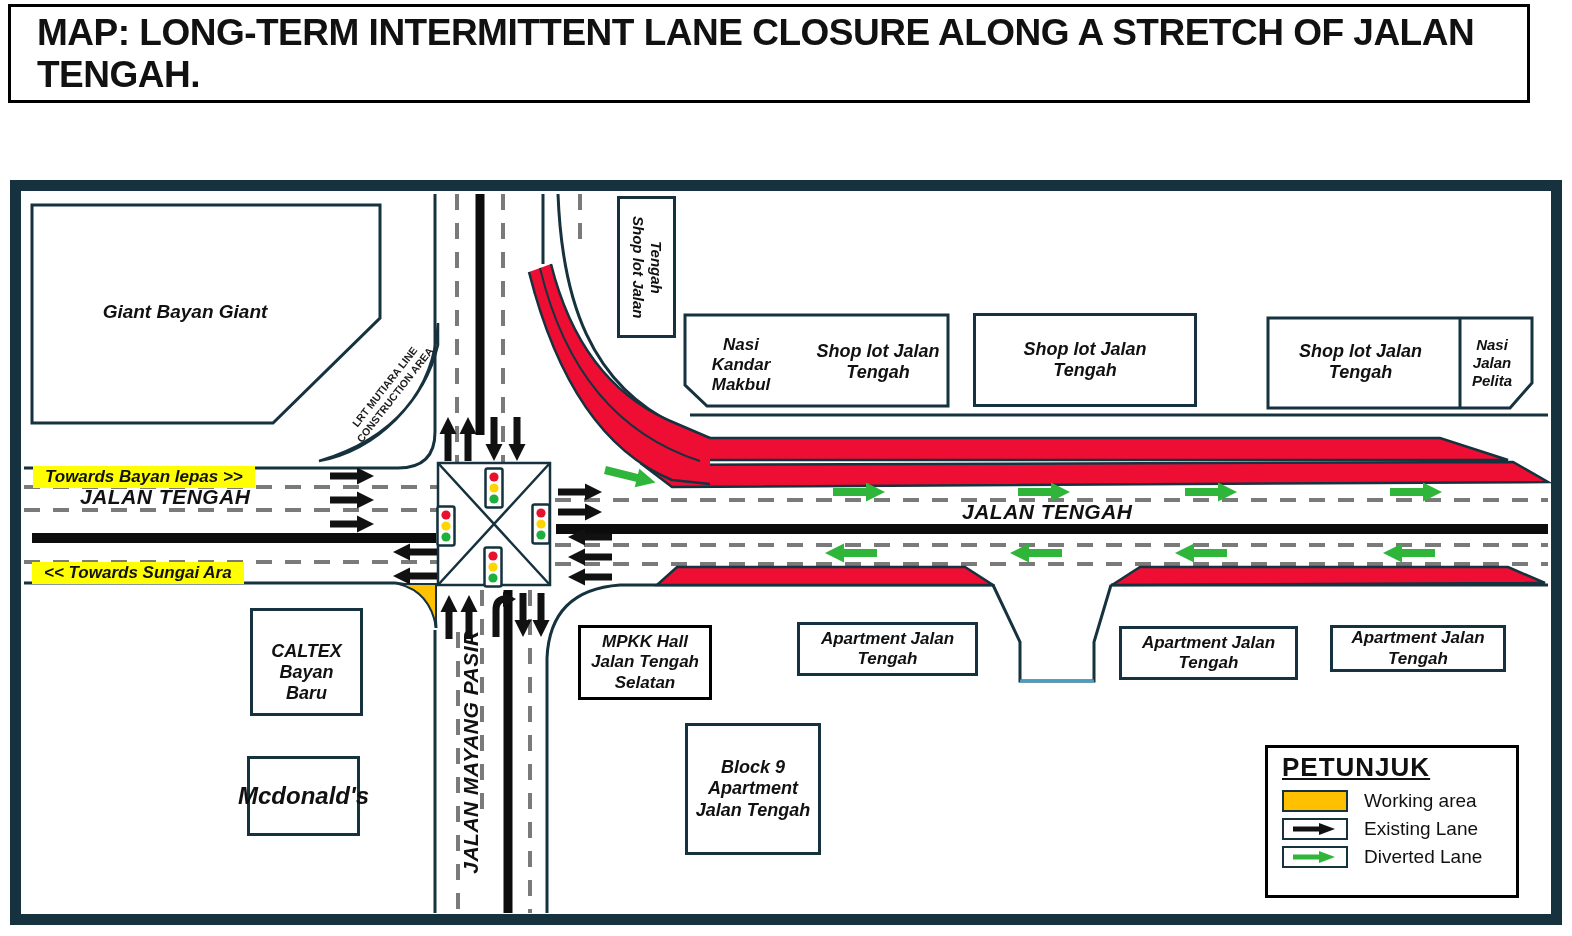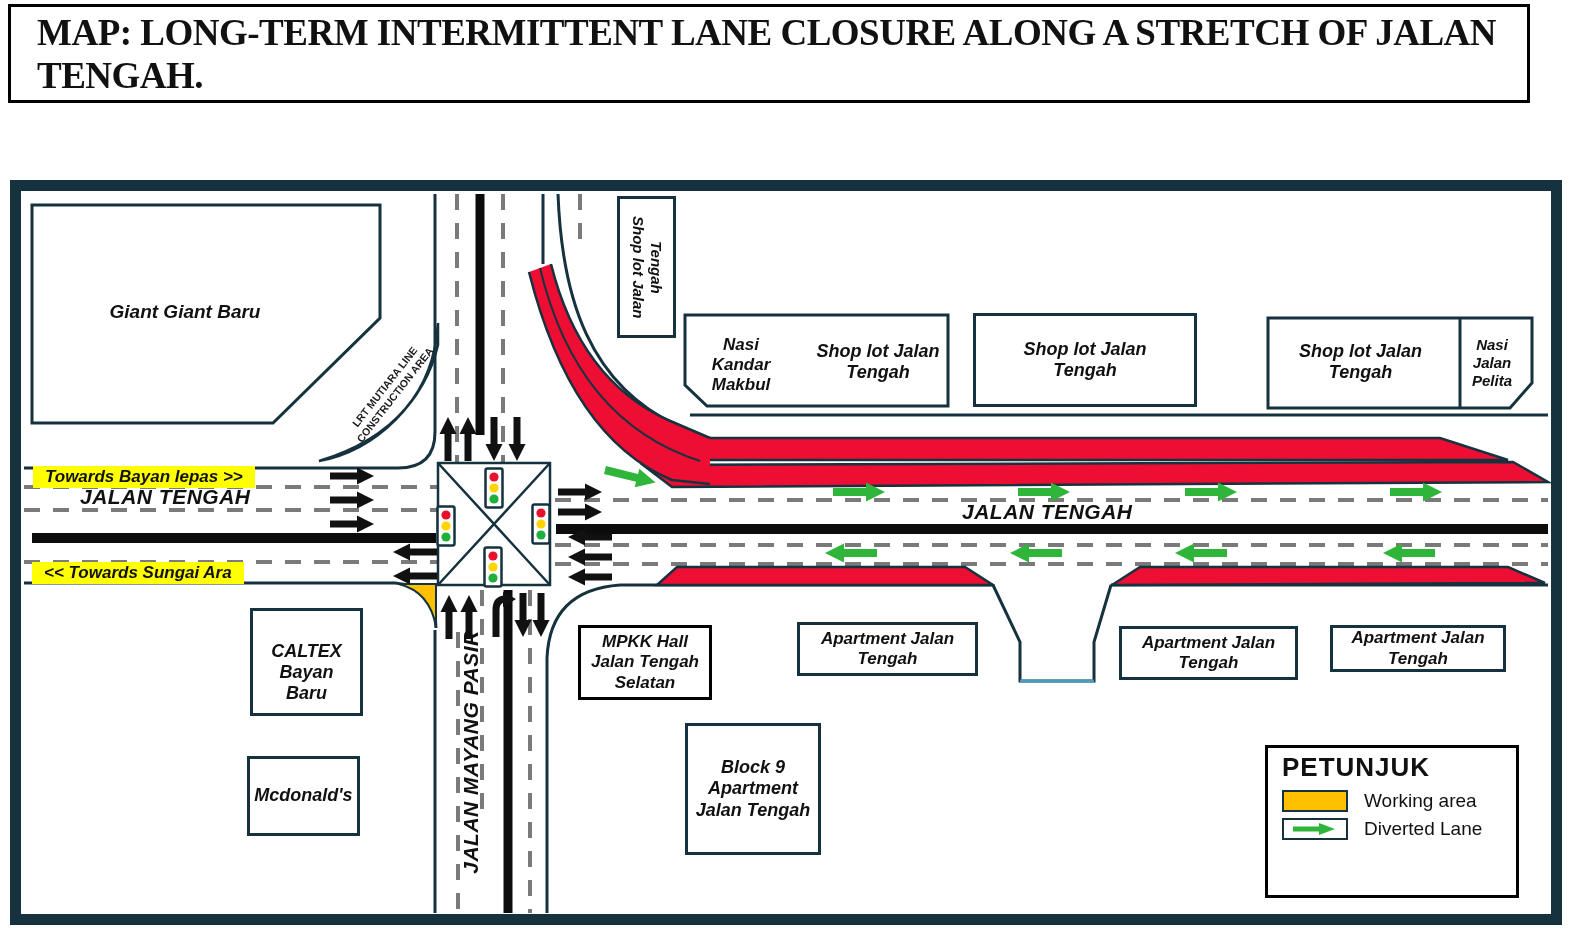--- a/index.html
+++ b/index.html
@@ -1,42 +1,42 @@
 <!DOCTYPE html>
 <html><head>
 <meta charset="utf-8">
 <style>
   html,body{margin:0;padding:0;background:#fff;}
   #stage{position:relative;width:1572px;height:936px;background:#fff;overflow:hidden;
          font-family:"Liberation Sans",sans-serif;color:#111;}
   .abs{position:absolute;box-sizing:border-box;}
   
   #title-bar{left:8px;top:4px;width:1522px;height:99px;border:3px solid #000;background:#fff;
-             display:flex;align-items:center;padding-left:26px;font-family:Liberation Serif, serif;}
+             display:flex;align-items:center;padding-left:26px;}
   #title-bar span{font-size:37px;font-weight:bold;letter-spacing:-.5px;}
   
   .box{border:3px solid #15323e;background:#fff;display:flex;align-items:center;justify-content:center;
        text-align:center;font-weight:bold;font-style:italic;font-size:17px;line-height:1.18;}
   .noborder{background:transparent;border:none;display:flex;align-items:center;justify-content:center;
             text-align:center;font-weight:bold;font-style:italic;line-height:1.18;}
   
   .hl{background:#ffff00;font-weight:bold;font-style:italic;font-size:17px;padding:1px 12px;white-space:nowrap;}
   .roadname{font-weight:bold;font-style:italic;font-size:21px;white-space:nowrap;letter-spacing:.5px;}
   #mayang{width:230px;height:28px;transform:rotate(-90deg);transform-origin:center;
           display:flex;align-items:center;justify-content:center;font-size:21px;font-weight:bold;
           font-style:italic;letter-spacing:.5px;white-space:nowrap;}
   #vshop-text{left:50%;top:50%;transform:translate(-50%,-50%);writing-mode:vertical-lr;
               text-orientation:mixed;height:128px;width:46px;display:flex;align-items:center;justify-content:center;
               font-size:15px;font-weight:bold;font-style:italic;text-align:center;line-height:1.25;}
   #lrt-label{width:124px;height:62px;transform:rotate(-52deg);display:flex;align-items:center;justify-content:center;
              text-align:center;font-size:10.5px;font-weight:bold;line-height:1.2;color:#1b1b1b;}
   
   #legend{left:1265px;top:745px;width:254px;height:153px;border:3px solid #000;background:#fff;
           padding:4px 12px 0 14px;}
-  #legend-title{font-size:26px;font-weight:bold;letter-spacing:1px;margin:0 0 4px 0;}
+  #legend-title{font-size:26px;font-weight:bold;text-decoration:underline;letter-spacing:1px;margin:0 0 4px 0;}
   .lg-row{display:flex;align-items:center;height:28px;}
   .lg-swatch{width:62px;height:18px;border:2px solid #15323e;margin-right:16px;flex:0 0 auto;
              display:flex;align-items:center;justify-content:center;}
   .sw-red{background:#ef0e33;}
   .sw-org{background:#ffc000;}
   .sw-wht{background:#fff;}
   .lg-label{font-size:19px;}
 </style>
 </head>
 <body>
@@ -184,21 +184,21 @@
   <div class="abs hl" style="left:32px;top:562px;"><span>&lt;&lt; Towards Sungai Ara</span></div>
   <div class="abs roadname" style="left:962px;top:500px;"><span>JALAN TENGAH</span></div>
   <div class="abs" id="mayang" style="left:356px;top:738px;">
       <span>JALAN MAYANG PASIR</span>
     </div>
   <div class="abs" id="lrt-label" style="left:328px;top:360px;">
       <span>LRT MUTIARA LINE CONSTRUCTION AREA</span>
     </div>
 
   <div class="abs noborder" style="left:100px;top:296px;width:170px;height:32px;font-size:19px;">
-      <span>Giant Giant Baru</span>
+      <span>Giant Bayan Giant</span>
     </div>
 
   <div class="abs box" style="left:617px;top:196px;width:59px;height:142px;">
     <div class="abs" id="vshop-text">
         <span>Shop lot Jalan Tengah</span>
       </div>
   </div>
 
   <div class="abs noborder" style="left:700px;top:328px;width:82px;height:74px;font-size:17px;font-style:italic;">
       <span>Nasi Kandar Makbul</span>
@@ -214,21 +214,21 @@
   <div class="abs noborder" style="left:1278px;top:334px;width:165px;height:56px;font-size:18px;">
       <span style="width:150px;">Shop lot Jalan Tengah</span>
     </div>
   <div class="abs noborder" style="left:1460px;top:328px;width:64px;height:70px;font-size:15px;">
       <span>Nasi Jalan Pelita</span>
     </div>
 
   <div class="abs box" style="left:250px;top:608px;width:113px;height:108px;align-items:flex-start;padding-top:30px;font-size:18px;">
       <span style="width:100px;">CALTEX Bayan Baru</span>
     </div>
-  <div class="abs box" style="left:247px;top:756px;width:113px;height:80px;font-size:18px;">
+  <div class="abs box" style="left:247px;top:756px;width:113px;height:80px;font-size:24px;">
       <span>Mcdonald's</span>
     </div>
 
   <div class="abs box" style="left:578px;top:625px;width:134px;height:75px;border-color:#000;">
       <span style="width:118px;">MPKK  Hall Jalan Tengah Selatan</span>
     </div>
 
   <div class="abs box" style="left:797px;top:622px;width:181px;height:54px;">
       <span style="width:145px;">Apartment Jalan Tengah</span>
     </div>
@@ -241,20 +241,29 @@
 
   <div class="abs box" style="left:685px;top:723px;width:136px;height:132px;font-size:18px;">
       <span style="width:120px;">Block 9 Apartment Jalan Tengah</span>
     </div>
 
   <div class="abs" id="legend">
     <div id="legend-title">PETUNJUK</div>
     <div class="lg-row">
       <span class="lg-swatch sw-org"></span>
       <span class="lg-label">Working area</span>
+    </div>
+    <div class="lg-row">
+      <span class="lg-swatch sw-wht">
+        <svg width="44" height="12" viewBox="0 0 44 12" fill="#111">
+            <rect y="3.5" width="27" height="5"></rect>
+            <path d="M26,0 L42,6 L26,12 Z"></path>
+          </svg>
+      </span>
+      <span class="lg-label">Existing Lane</span>
     </div>
     <div class="lg-row">
       <span class="lg-swatch sw-wht">
         <svg width="44" height="12" viewBox="0 0 44 12" fill="#2fb53a">
             <rect y="3.5" width="27" height="5"></rect>
             <path d="M26,0 L42,6 L26,12 Z"></path>
           </svg>
       </span>
       <span class="lg-label">Diverted Lane</span>
     </div>

